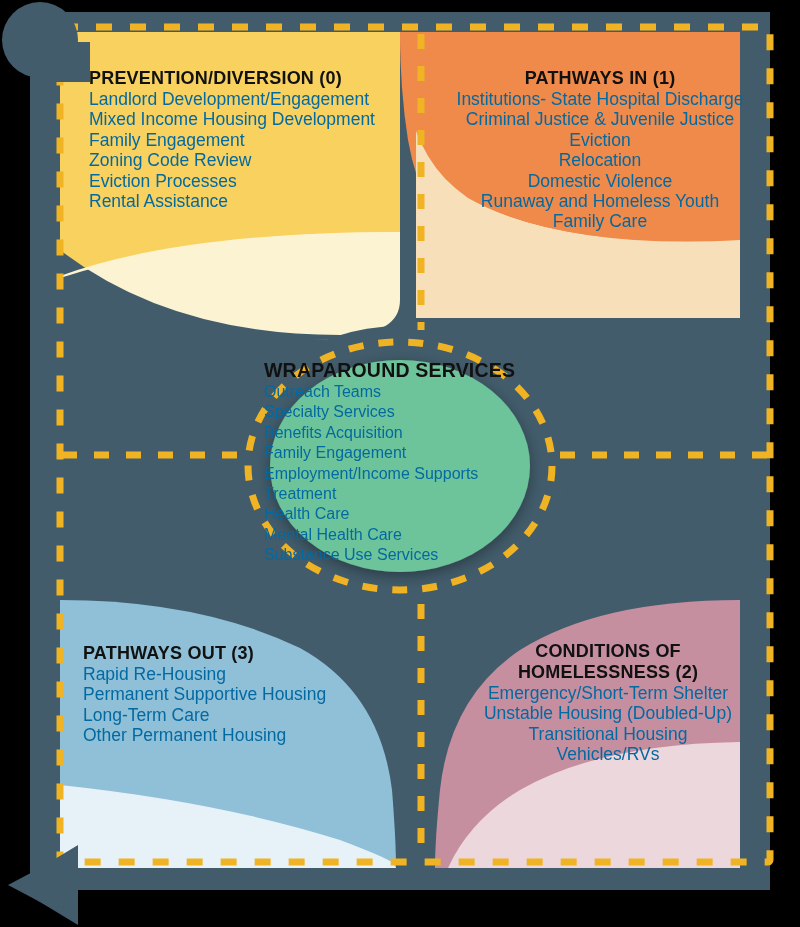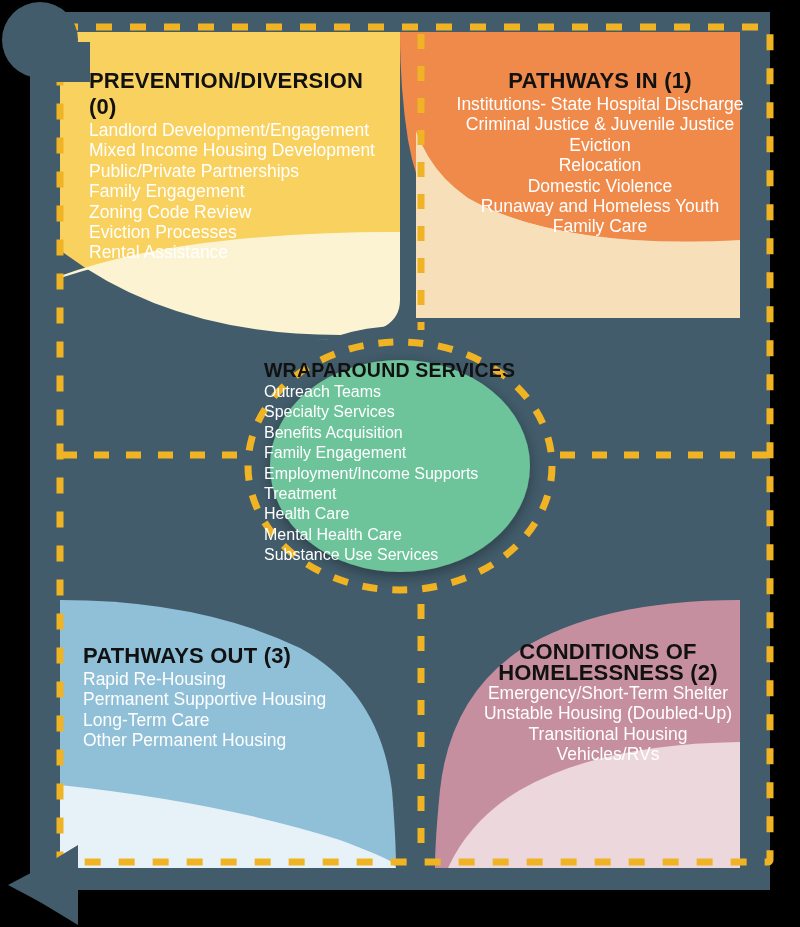--- a/index.html
+++ b/index.html
@@ -1,22 +1,22 @@
 <!DOCTYPE html>
 <html><head>
 <meta charset="utf-8">
 <style>
   html,body{margin:0;padding:0;background:#000;}
   body{width:800px;height:927px;overflow:hidden;
        font-family:"Liberation Sans",sans-serif;}
   #stage{position:relative;width:800px;height:927px;background:#000;}
   #art{position:absolute;left:0;top:0;width:800px;height:927px;}
   .txt{position:absolute;color:#1d1d1d;}
-  .hd{font-weight:bold;font-size:22px;letter-spacing:.2px;color:#111;}
-  .ln{font-size:17.5px;line-height:20.4px;color:#ffffff;white-space:nowrap;}
+  .hd{font-weight:bold;font-size:18px;letter-spacing:.2px;color:#111;}
+  .ln{font-size:17.5px;line-height:20.4px;color:#0369a1;white-space:nowrap;}
   .body-lines{display:flex;flex-direction:column;}
   .al-l{text-align:left;}
   .al-r{text-align:center;}
   .al-c{text-align:left;}
 
   
   #q0{left:89px;  top:68px;  width:290px;}
   #q1{right:50px; top:68px;  width:300px;}
   #q3{left:83px;  top:643px; width:290px;}
   #q2{right:47px; top:641px; width:290px;}
@@ -109,21 +109,20 @@
       <path d="M78,848 L78,922 L8,885 Z" fill="#425c6b"></path>
       <path d="M60,862 L78,862 L78,908 L58,906 Z" fill="#425c6b"></path>
     </g>
   </svg>
 
   <div class="txt al-l" id="q0">
     <div class="hd">PREVENTION/DIVERSION (0)</div>
     <div class="body-lines al-l">
       <div class="ln">Landlord Development/Engagement</div>
       <div class="ln">Mixed Income Housing Development</div>
-      <div class="ln">Public/Private Partnerships</div>
       <div class="ln">Family Engagement</div>
       <div class="ln">Zoning Code Review</div>
       <div class="ln">Eviction Processes</div>
       <div class="ln">Rental Assistance</div>
     </div>
   </div>
 
   <div class="txt al-r" id="q1">
     <div class="hd al-r">PATHWAYS IN (1)</div>
     <div class="body-lines al-r">

